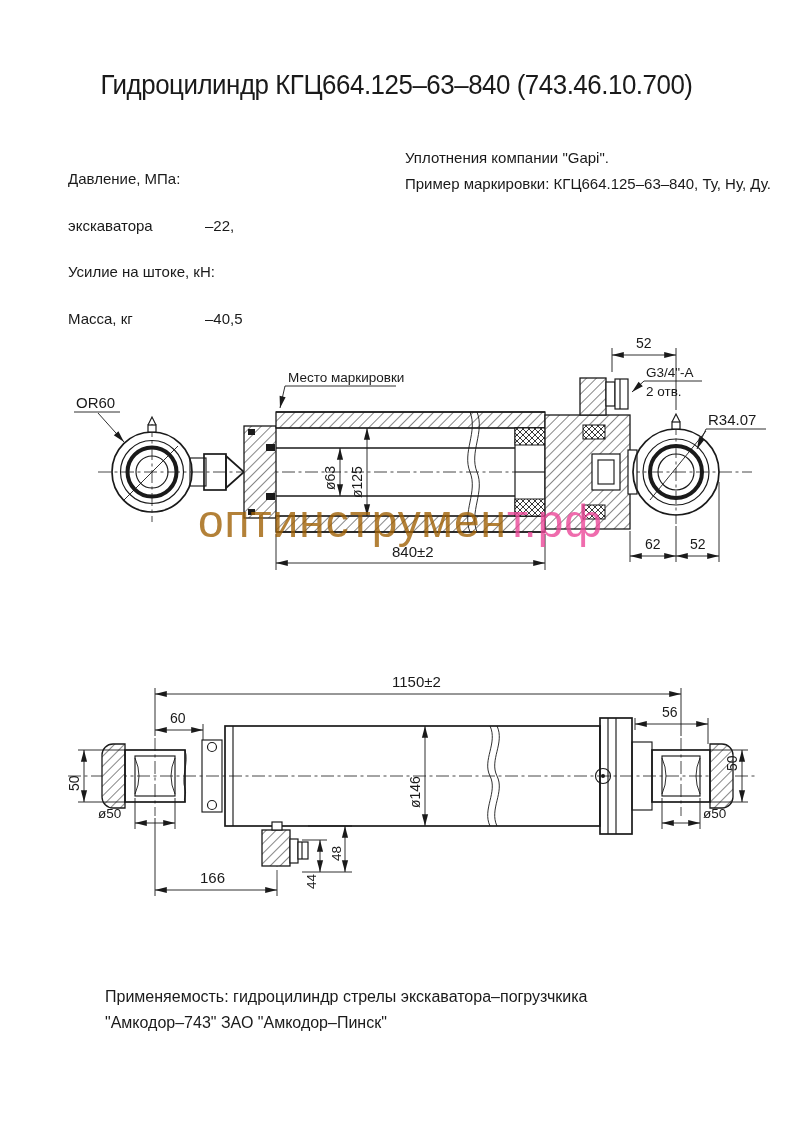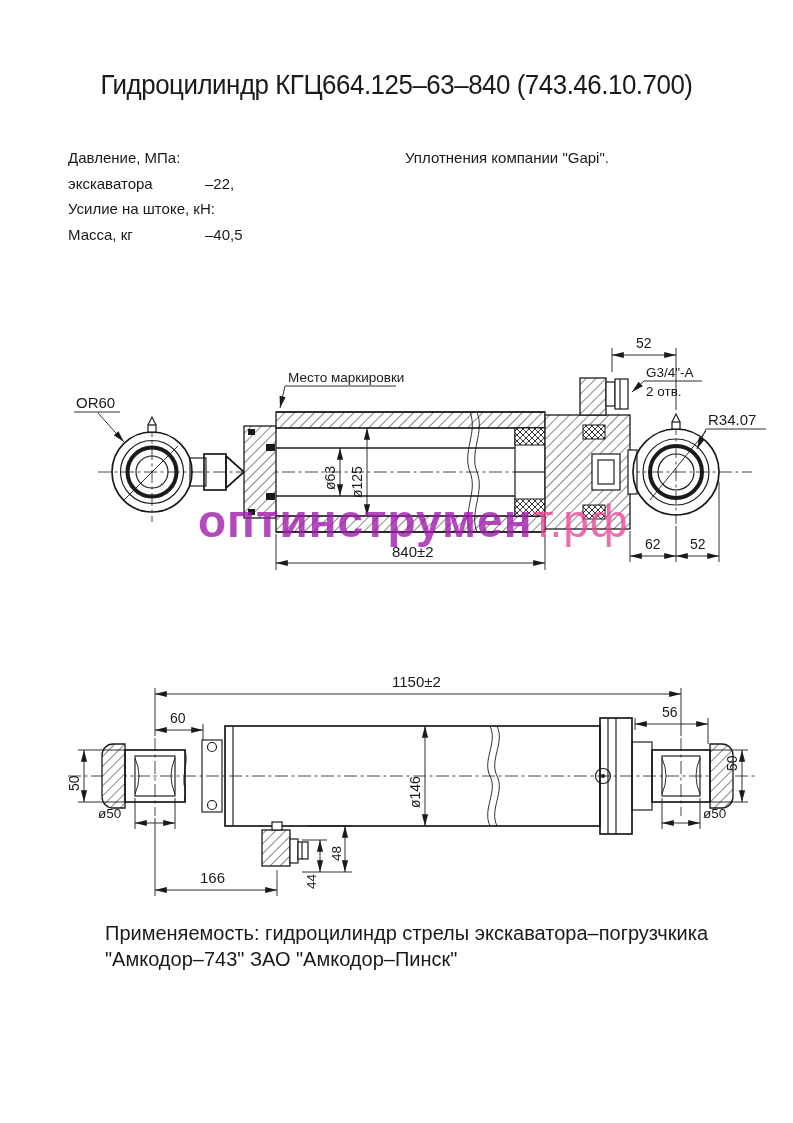--- a/index.html
+++ b/index.html
@@ -1,24 +1,24 @@
 <!DOCTYPE html>
 <html><head>
 <meta charset="utf-8">
 <style>
   html,body{margin:0;padding:0;background:#ffffff;}
   body{width:793px;height:1123px;position:relative;font-family:"Liberation Sans",sans-serif;color:#1a1a1a;overflow:hidden;}
   .abs{position:absolute;}
   #title{top:70px;left:0;width:793px;text-align:center;font-size:27px;letter-spacing:-0.5px;transform:scaleX(.96);white-space:nowrap;}
   #specs{top:149px;left:68px;font-size:15px;}
-  #specs .row{height:25.6px;white-space:nowrap;}
+  #specs .row{height:25.6px;white-space:nowrap;margin-top:21px;}
   #specs .lbl{display:inline-block;width:137px;}
   #seals{top:149px;left:405px;font-size:15px;}
   #seals div{height:25.6px;white-space:nowrap;}
-  #apptext{top:922px;left:105px;font-size:20px;}
+  #apptext{top:988px;left:105px;font-size:16px;}
   #apptext div{height:26px;white-space:nowrap;}
   #watermark{top:494px;left:198px;font-size:46px;letter-spacing:1px;opacity:.8;white-space:nowrap;pointer-events:none;}
   svg{position:absolute;overflow:visible;}
   svg text{font-family:"Liberation Sans",sans-serif;font-size:14px;fill:#1a1a1a;}
   .t13 {font-size:13.5px;}
   .t15 {font-size:15px;}
   .out{stroke:#1a1a1a;stroke-width:1.7;fill:none;}
   .med{stroke:#1a1a1a;stroke-width:1.15;fill:none;}
   .dim{stroke:#1a1a1a;stroke-width:.9;fill:none;}
   .cl{stroke:#1a1a1a;stroke-width:.8;fill:none;stroke-dasharray:13 3.5 3 3.5;}
@@ -34,20 +34,21 @@
 
 <div id="specs" class="abs">
   <div class="row"><span class="lbl">Давление, МПа:</span><span></span></div>
   <div class="row"><span class="lbl">экскаватора</span><span>–22,</span></div>
   <div class="row"><span class="lbl">Усилие на штоке, кН:</span><span></span></div>
   <div class="row"><span class="lbl">Масса, кг</span><span>–40,5</span></div>
 </div>
 
 <div id="seals" class="abs">
   <div>Уплотнения компании "Gapi".</div>
+  <div>Пример маркировки: КГЦ664.125–63–840, Ту, Ну, Ду.</div>
 </div>
 
 <svg class="abs" style="left:40px;top:330px" width="740" height="300" viewBox="0 0 740 300">
   <defs>
     <pattern id="h1" width="7" height="7" patternUnits="userSpaceOnUse" patternTransform="rotate(45)">
       <rect width="7" height="7" fill="#fff"></rect>
         <path d="M0,0 L0,7" stroke="#222" stroke-width="1.1"></path>
     </pattern>
     <pattern id="h2" width="6" height="6" patternUnits="userSpaceOnUse">
       <rect width="6" height="6" fill="#fff"></rect>
@@ -314,19 +315,19 @@
 
   <g>
     <line class="dim" x1="115" y1="178" x2="115" y2="256"></line>
     <line class="dim" x1="237" y1="240" x2="237" y2="256"></line>
     <line class="dim" x1="115" y1="250" x2="237" y2="250" marker-start="url(#ah)" marker-end="url(#ah)"></line>
     <text x="160" y="243" class="t15">166</text>
   </g>
 </svg>
 
 <div id="watermark" class="abs">
-  <span id="wm1" style="color: #a21caf; font-weight: bold;">оптинструмен</span><span id="wm2" style="color: #ec4899;">т.рф</span>
+  <span id="wm1" style="color: #a16207;">оптинструмен</span><span id="wm2" style="color: #ec4899;">т.рф</span>
 </div>
 
 <div id="apptext" class="abs">
   <div>Применяемость: гидроцилиндр стрелы экскаватора–погрузчкика</div>
   <div>"Амкодор–743" ЗАО "Амкодор–Пинск"</div>
 </div>
 
 </body></html>

